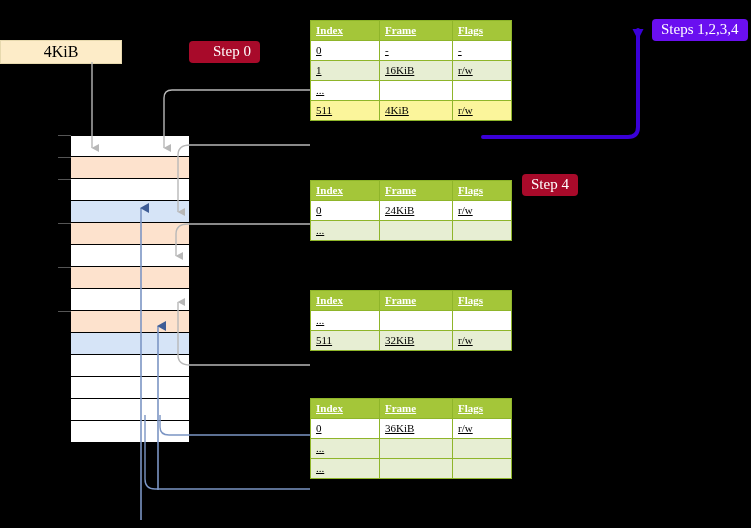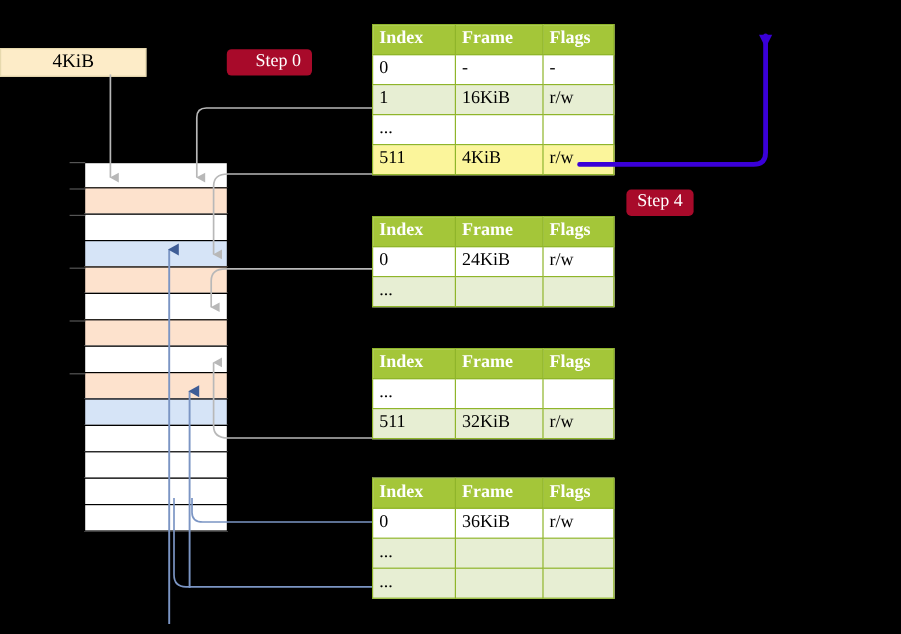--- a/index.html
+++ b/index.html
@@ -24,23 +24,23 @@
           border:1px solid #000;}
   .memrow.white{background:#ffffff;}
   .memrow.peach{background:#fde2cd;}
   .memrow.blue{background:#d6e4f7;}
   .ticks{position:absolute;}
   .tick{position:absolute;height:1px;background:#555;}
 
   
   .tbl{position:absolute;border-collapse:collapse;
        border:1px solid #8fb52a;background:#fff;}
-  .tbl td,.tbl th{border:1px solid #8fb52a;font-size:15px;
+  .tbl td,.tbl th{border:1px solid #8fb52a;font-size:11px;
        padding:3px 5px 4px 5px;text-align:left;color:#000;
-       font-family:"Liberation Serif","DejaVu Serif",serif;}
+       font-family:"Liberation Serif","DejaVu Serif",serif;text-decoration:underline;}
   .tbl th{background:#a4c639;color:#fff;font-weight:bold;}
   .tbl td.alt{background:#e7eed3;}
   .tbl td.hl{background:#fbf59b;}
   .c-index{width:58px;}
   .c-frame{width:62px;}
   .c-flags{width:48px;}
 
   svg.overlay{position:absolute;left:0;top:0;width:751px;height:528px;
               pointer-events:none;}
 </style>
@@ -49,22 +49,23 @@
 
 <div class="root">
 
   <div class="sizebox" style="left:0px;top:40px;width:120px;height:22px;">
     <span>4KiB</span>
   </div>
 
   <div class="badge red" style="left:189px;top:41px;padding-left:24px;">Step 0</div>
 
 
-
-  <div class="badge red" style="left:522px;top:158px;">Step 4</div>
+  <div class="badge purple" style="left:652px;top:19px;">Steps 1,2,3,4</div>
+
+  <div class="badge red" style="left:522px;top:174px;">Step 4</div>
 
   <div class="memcol" id="memcol" style="left:70px;top:135px;width:120px;height:280px;">
       <div class="memrow white" style="top: 0px; height: 23px; width: 120px;"></div>
       <div class="memrow peach" style="top: 21px; height: 23px; width: 120px;"></div>
       <div class="memrow white" style="top: 43px; height: 23px; width: 120px;"></div>
       <div class="memrow blue" style="top: 65px; height: 23px; width: 120px;"></div>
       <div class="memrow peach" style="top: 87px; height: 23px; width: 120px;"></div>
       <div class="memrow white" style="top: 109px; height: 23px; width: 120px;"></div>
       <div class="memrow peach" style="top: 131px; height: 23px; width: 120px;"></div>
       <div class="memrow white" style="top: 153px; height: 23px; width: 120px;"></div>

